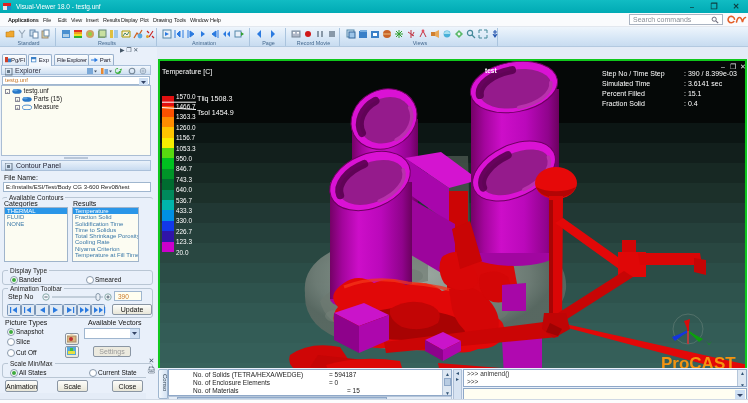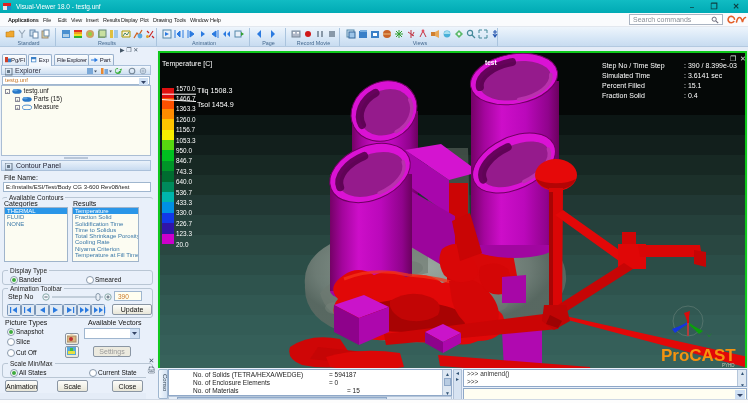--- a/index.html
+++ b/index.html
@@ -40,21 +40,21 @@
 .grplabel { position:absolute; top:-4px; left:5px; background:#e9f0fa; font-size:6.5px; color:#222; padding:0 2px; line-height:8px; }
 .radio { position:absolute; font-size:6.5px; color:#111; padding-left:9px; }
 .radio::before { content:""; position:absolute; left:0; top:0px; width:6px; height:6px; border-radius:50%; background:#fff; border:1px solid #8a9aac; }
 .radio.sel::after { content:""; position:absolute; left:2px; top:2px; width:4px; height:4px; border-radius:50%; background:#3faa3f; }
 .btn { position:absolute; background:linear-gradient(#fdfdfa,#e8e6d8); border:1px solid #8a96a4; border-radius:2px; font-size:7px; color:#111; text-align:center; }
 .listbox { position:absolute; background:#fcfcf2; border:1px solid #9fb4cb; font-size:6px; color:#3a78a8; overflow:hidden; }
 .listbox .row { height:6.3px; line-height:6.3px; padding-left:2px; white-space:nowrap; }
 .listbox .row.sel { background:#2a96e8; color:#fff; }
 
 
-#vpframe { left:158px; top:51px; width:589px; height:320px; border:2px solid #10c81c; background:#000; }
+#vpframe { left:158px; top:59px; width:589px; height:320px; border:2px solid #10c81c; background:#000; }
 #scene { left:0px; top:0px; width:585px; height:316px; }
 
 
 #console { left:146px; top:368px; width:602px; height:31px; background:#e9f0fa; }
 #statusbar { left:0; top:399px; width:748px; height:4px; background:#fdfdfd; border-top:1px solid #cfd8e4; }
 .constext { font-size:6.5px; color:#222; line-height:8px; white-space:pre; }
 </style>
 </head>
 <body>
 <div id="app">

